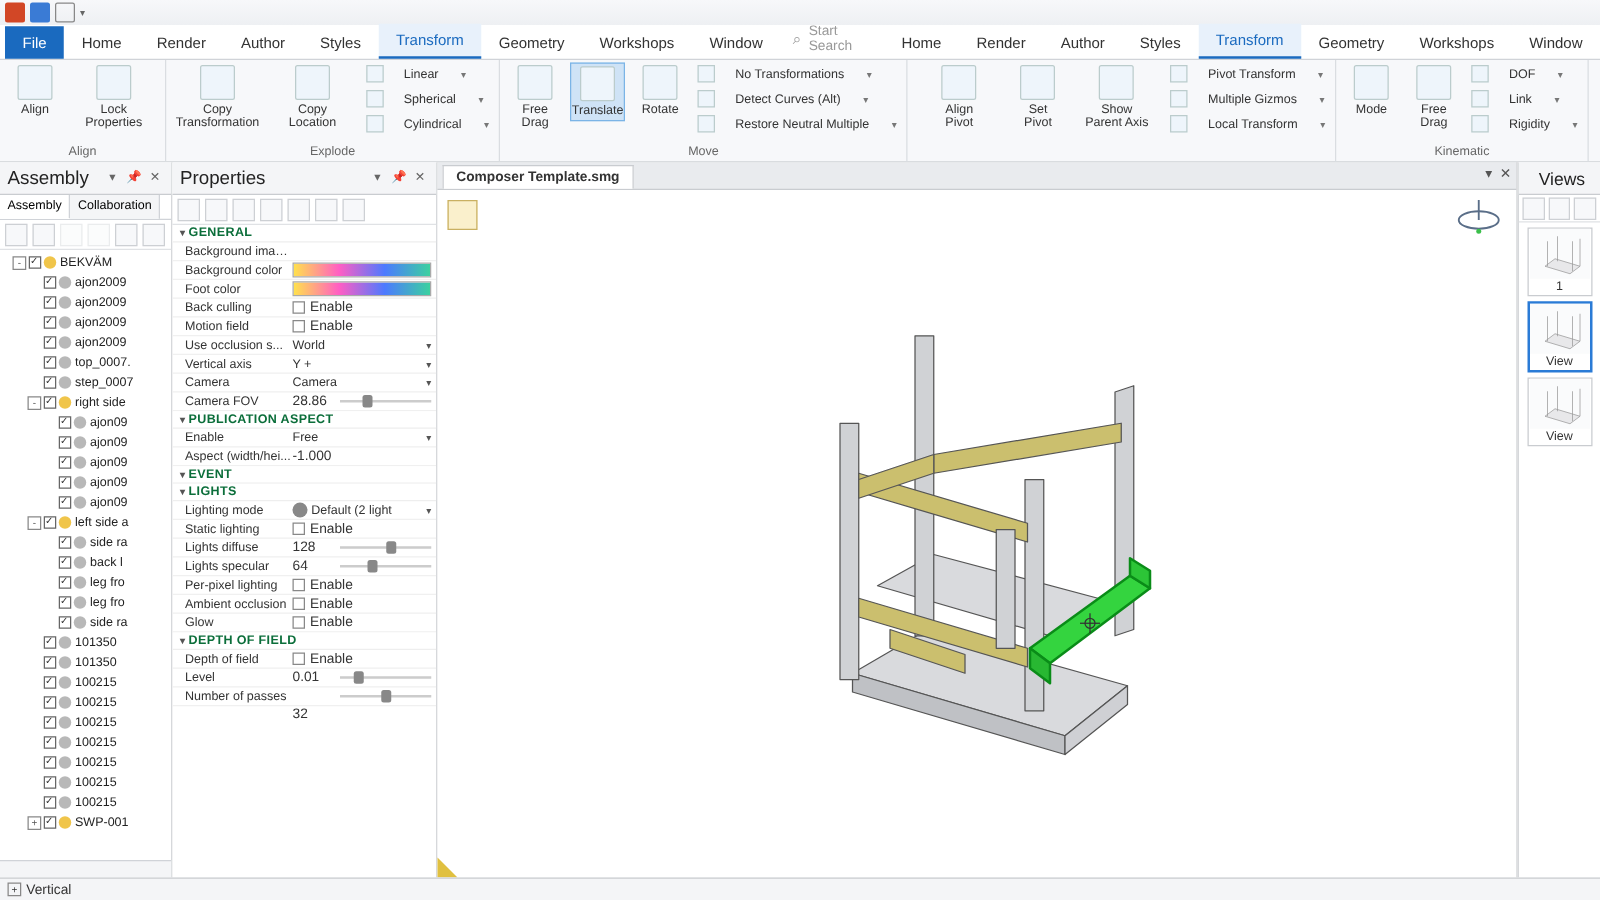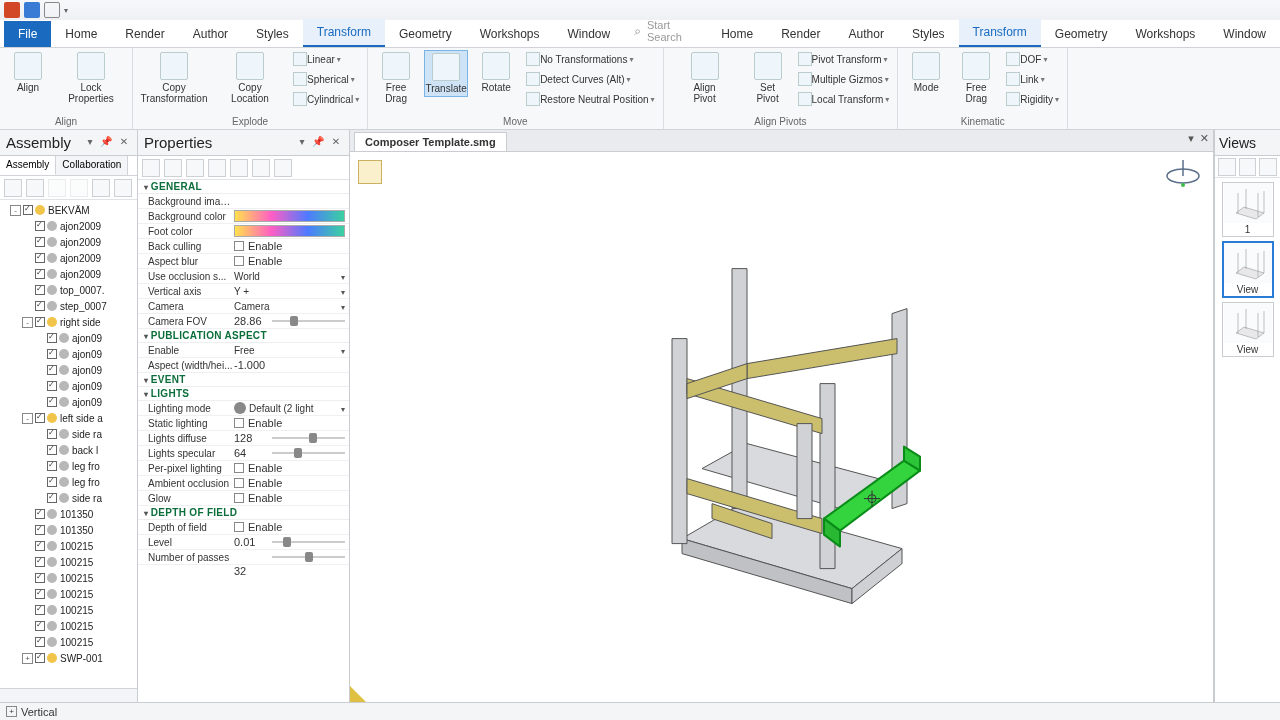--- a/index.html
+++ b/index.html
@@ -23,21 +23,21 @@
 .ribbon { height:82px; background:#f7f8fa; border-bottom:1px solid #cfd2d6; display:flex; }
 .rgroup { border-right:1px solid #dadde1; padding:2px 6px 0 6px; display:flex; flex-direction:column; justify-content:space-between; }
 .rgroup-title { text-align:center; font-size:10px; color:#666; padding:2px 0; }
 .rgroup-body { display:flex; align-items:flex-start; gap:6px; flex:1; }
 .big-btn { display:flex; flex-direction:column; align-items:center; justify-content:center; width:44px; padding:2px 2px; cursor:pointer; }
 .big-btn.wide { width:70px; }
 .big-btn .ico { width:28px; height:28px; border:1px solid #bcc; background:#eef5fb; border-radius:2px; margin-bottom:2px; }
 .big-btn span { font-size:10px; text-align:center; line-height:11px; color:#333; }
 .big-btn.active { background:#cfe3f6; border:1px solid #7bb4e6; }
 .mini-list { display:flex; flex-direction:column; gap:2px; justify-content:center; }
-.mini-item { display:flex; align-items:center; gap:0; height:18px; padding:0 2px; cursor:pointer; }
+.mini-item { display:flex; align-items:center; gap:16px; height:18px; padding:0 2px; cursor:pointer; }
 .mini-item .mi { width:14px; height:14px; border:1px solid #bcc; background:#eef5fb; }
 .mini-item span { font-size:10px; color:#333; }
 
 
 .workspace { position:absolute; top:130px; bottom:18px; left:0; right:0; display:flex; }
 
 
 .panel { background:#fff; border-right:1px solid #c9ccd0; display:flex; flex-direction:column; }
 .panel-header { height:26px; display:flex; align-items:center; padding:0 6px; background:#f4f5f7; border-bottom:1px solid #c9ccd0; }
 .panel-header h3 { font-size:15px; font-weight:normal; color:#222; flex:1; }
@@ -81,21 +81,21 @@
 .doc-tab-bar { height:22px; background:#e9ebee; display:flex; align-items:flex-end; padding-left:4px; border-bottom:1px solid #c9ccd0; position:relative; }
 .doc-tab { background:#fff; border:1px solid #c9ccd0; border-bottom:none; padding:3px 10px; font-size:11px; font-weight:bold; color:#333; }
 .doc-ctrls { position:absolute; right:4px; top:2px; display:flex; gap:6px; font-size:10px; color:#555; }
 .vp-body { flex:1; position:relative; background:#fff; }
 .vp-btn { position:absolute; top:8px; left:8px; width:24px; height:24px; border:1px solid #c9b062; background:#faf0cc; }
 .compass { position:absolute; top:6px; right:10px; width:40px; height:30px; }
 .corner-tri { position:absolute; bottom:0; left:0; width:0; height:0; border-left:16px solid transparent; border-bottom:16px solid #e0c040; transform:scaleX(-1); }
 
 
 .views { width:66px; border-left:1px solid #c9ccd0; display:flex; flex-direction:column; background:#fff; }
-.views .panel-header { padding:0 4px; }
+.views .panel-header { padding:0 16px; }
 .views-toolbar { height:22px; display:flex; gap:3px; padding:2px 3px; border-bottom:1px solid #e0e2e5; }
 .views-list { flex:1; padding:4px; display:flex; flex-direction:column; gap:4px; align-items:center; overflow:hidden; }
 .view-thumb { width:52px; border:1px solid #c9ccd0; background:#fff; display:flex; flex-direction:column; align-items:center; cursor:pointer; }
 .view-thumb.sel { border:2px solid #2a7bd6; }
 .view-thumb .vimg { width:48px; height:40px; background:#fafbfc; position:relative; }
 .view-thumb .vl { font-size:10px; padding:1px 0; color:#333; }
 
 
 .timeline-bar { position:absolute; bottom:0; left:0; right:0; height:18px; background:#f4f5f7; border-top:1px solid #c9ccd0; display:flex; align-items:center; padding:0 6px; font-size:10px; color:#333; }
 .timeline-bar .exp { width:11px; height:11px; border:1px solid #888; font-size:8px; line-height:9px; text-align:center; margin-right:4px; }
@@ -205,56 +205,59 @@
             <span>No Transformations</span>
             <span style="font-size:8px;color:#777;margin-left:2px;">▾</span>
           </div>
           <div class="mini-item">
             <span class="mi"></span>
             <span>Detect Curves (Alt)</span>
             <span style="font-size:8px;color:#777;margin-left:2px;">▾</span>
           </div>
           <div class="mini-item">
             <span class="mi"></span>
-            <span>Restore Neutral Position</span>
+            <span>Restore Neutral Multiple</span>
             <span style="font-size:8px;color:#777;margin-left:2px;">▾</span>
           </div>
         </div>
        </div>
        <div class="rgroup-title">Move</div>
      </div>
     <div class="rgroup">
        <div class="rgroup-body">
          <div class="big-btn wide">
           <div class="ico"></div>
           <span>Align<br>Pivot</span>
         </div>
         <div class="big-btn">
           <div class="ico"></div>
           <span>Set<br>Pivot</span>
         </div>
+        <div class="big-btn wide">
+          <div class="ico"></div>
+          <span>Show<br>Parent Axis</span>
+        </div>
          <div class="mini-list">
           <div class="mini-item">
             <span class="mi"></span>
             <span>Pivot Transform</span>
             <span style="font-size:8px;color:#777;margin-left:2px;">▾</span>
           </div>
           <div class="mini-item">
             <span class="mi"></span>
             <span>Multiple Gizmos</span>
             <span style="font-size:8px;color:#777;margin-left:2px;">▾</span>
           </div>
           <div class="mini-item">
             <span class="mi"></span>
             <span>Local Transform</span>
             <span style="font-size:8px;color:#777;margin-left:2px;">▾</span>
           </div>
         </div>
        </div>
-       <div class="rgroup-title">Align Pivots</div>
      </div>
     <div class="rgroup">
        <div class="rgroup-body">
          <div class="big-btn">
           <div class="ico"></div>
           <span>Mode</span>
         </div>
         <div class="big-btn">
           <div class="ico"></div>
           <span>Free<br>Drag</span>
@@ -547,21 +550,21 @@
           </div>
        </div>
         <div class="prop-row">
          <div class="pn">Back culling</div>
          <div class="pv">
             <span class="chkbox"></span>
             <span>Enable</span>
           </div>
        </div>
         <div class="prop-row">
-         <div class="pn">Aspect blur</div>
+         <div class="pn">Motion field</div>
          <div class="pv">
             <span class="chkbox"></span>
             <span>Enable</span>
           </div>
        </div>
         <div class="prop-row">
          <div class="pn">Use occlusion s...</div>
          <div class="pv">
             <span class="dd">World</span>
             <span class="dd-arrow"></span>

